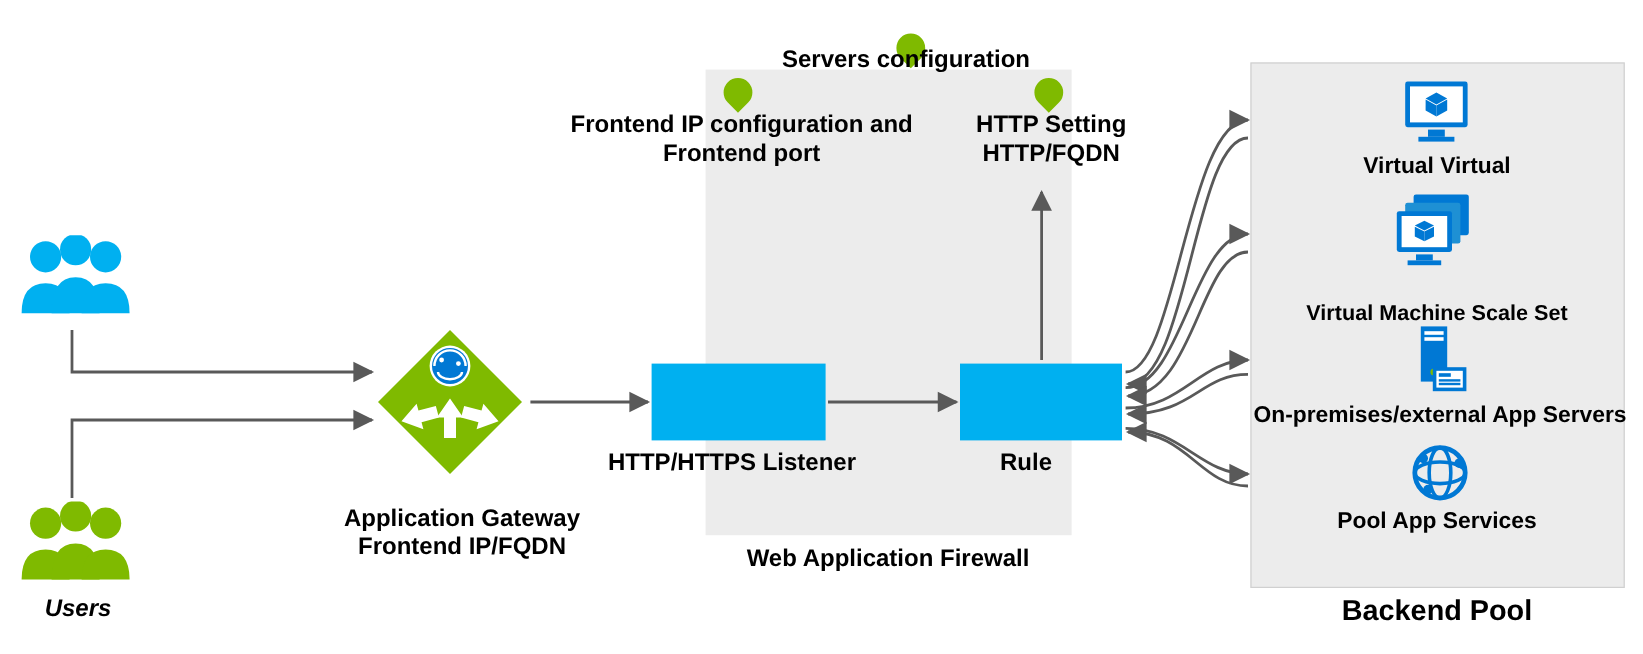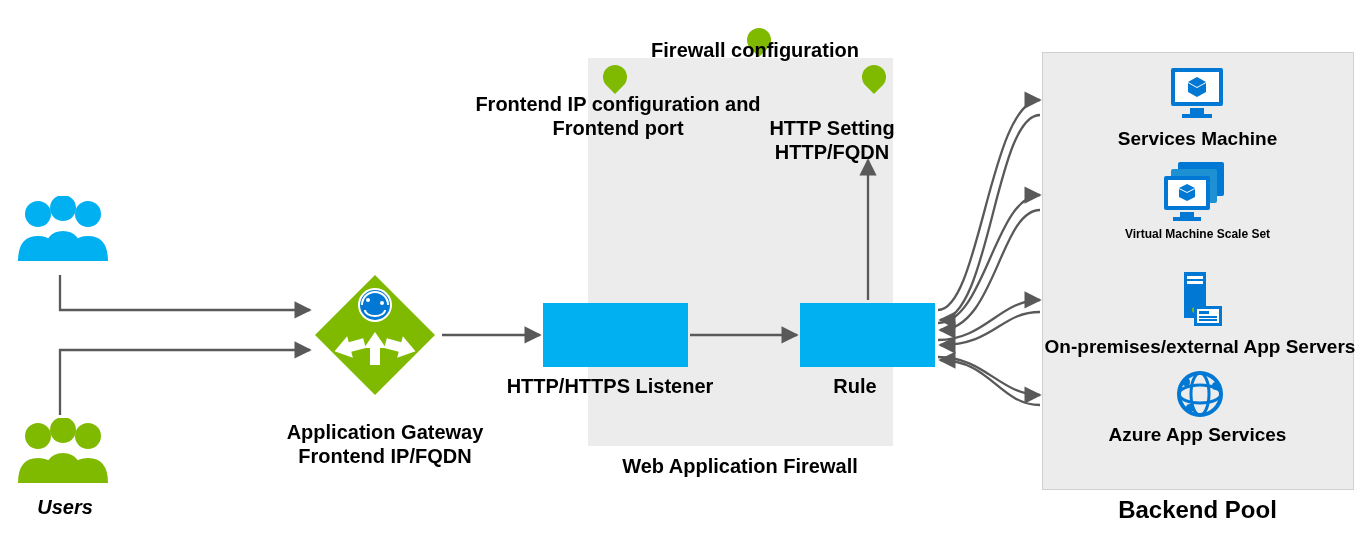--- a/index.html
+++ b/index.html
@@ -62,28 +62,28 @@
 </head>
 <body>
 
 <div class="waf-panel"></div>
 <div class="backend-panel"></div>
 
 <div class="green-leaf" style="left:747px; top:28px;"></div>
 <div class="green-leaf" style="left:603px; top:65px;"></div>
 <div class="green-leaf" style="left:862px; top:65px;"></div>
 
-<div class="label" style="left:630px; top:38px; width:250px;">Firewall configuration</div>
+<div class="label" style="left:630px; top:38px; width:250px;">Servers configuration</div>
 
 <div class="label" style="left:457px; top:92px; width:322px;">
   <span>Frontend IP configuration and</span><br>
   <span>Frontend port</span>
 </div>
 
-<div class="label" style="left:752px; top:92px; width:160px;margin-top:24px;">
+<div class="label" style="left:796px; top:92px; width:160px;">
   <span>HTTP Setting</span><br>
   <span>HTTP/FQDN</span>
 </div>
 
 <div class="blue-block" style="left:543px; top:303px; width:145px; height:64px;"></div>
 <div class="blue-block" style="left:800px; top:303px; width:135px; height:64px;"></div>
 
 <div class="label" style="left:480px; top:374px; width:260px;">HTTP/HTTPS Listener</div>
 <div class="label" style="left:800px; top:374px; width:110px;">Rule</div>
 
@@ -143,38 +143,38 @@
     <rect x="7" y="7" width="44" height="30" fill="#fff"></rect>
     <rect x="22" y="43" width="14" height="6" fill="#0078D4"></rect>
     <rect x="14" y="49" width="30" height="4" fill="#0078D4"></rect>
     <g fill="#0078D4">
         <polygon points="29,12 38,17 29,22 20,17"></polygon>
         <polygon points="20,18 29,23 29,32 20,27"></polygon>
         <polygon points="38,18 38,27 29,32 29,23"></polygon>
       </g>
   </svg>
 </div>
-<div class="label" style="left:1060px; top:128px; width:275px; font-size:19px;">Services Machine</div>
+<div class="label" style="left:1060px; top:128px; width:275px; font-size:19px;">Virtual Virtual</div>
 
 <div class="icon-box" style="left:1160px; top:160px;">
   <svg width="74" height="65" viewBox="0 0 74 65">
     <rect x="18" y="2" width="46" height="34" rx="2" fill="#0078D4"></rect>
     <rect x="11" y="9" width="46" height="34" rx="2" fill="#1E90D4"></rect>
     <rect x="4" y="16" width="46" height="34" rx="2" fill="#0078D4"></rect>
     <rect x="8" y="20" width="38" height="26" fill="#fff"></rect>
     <rect x="20" y="52" width="14" height="5" fill="#0078D4"></rect>
     <rect x="13" y="57" width="28" height="4" fill="#0078D4"></rect>
     <g fill="#0078D4">
         <polygon points="27,24 35,28 27,32 19,28"></polygon>
         <polygon points="19,29 27,33 27,41 19,37"></polygon>
         <polygon points="35,29 35,37 27,41 27,33"></polygon>
       </g>
   </svg>
 </div>
-<div class="label" style="left:1060px; top:227px; width:275px; font-size:12px;">Virtual Machine Scale Set</div>
+<div class="label" style="left:1060px; top:251px; width:275px; font-size:18px;">Virtual Machine Scale Set</div>
 
 <div class="icon-box" style="left:1174px; top:270px;">
   <svg width="50" height="58" viewBox="0 0 50 58">
     <rect x="10" y="2" width="22" height="46" fill="#0078D4"></rect>
     <rect x="13" y="6" width="16" height="3" fill="#fff"></rect>
     <rect x="13" y="11" width="16" height="3" fill="#fff"></rect>
     <circle cx="21" cy="40" r="3" fill="#7FBA00"></circle>
     <rect x="20" y="36" width="28" height="20" fill="#0078D4"></rect>
     <rect x="23" y="39" width="22" height="14" fill="#fff"></rect>
     <rect x="25" y="41" width="10" height="3" fill="#0078D4"></rect>
@@ -187,21 +187,21 @@
 <div class="icon-box" style="left:1176px; top:370px;">
   <svg width="48" height="48" viewBox="0 0 48 48">
     <circle cx="24" cy="24" r="21" fill="none" stroke="#0078D4" stroke-width="4"></circle>
     <ellipse cx="24" cy="24" rx="21" ry="9" fill="none" stroke="#0078D4" stroke-width="3"></ellipse>
     <ellipse cx="24" cy="24" rx="9" ry="21" fill="none" stroke="#0078D4" stroke-width="3"></ellipse>
     <circle cx="10" cy="12" r="4" fill="#0078D4"></circle>
     <circle cx="40" cy="16" r="4" fill="#0078D4"></circle>
     <circle cx="14" cy="38" r="4" fill="#0078D4"></circle>
   </svg>
 </div>
-<div class="label" style="left:1060px; top:424px; width:275px; font-size:19px;">Azure App Services</div>
+<div class="label" style="left:1060px; top:424px; width:275px; font-size:19px;">Pool App Services</div>
 
 <div class="label" style="left:1060px; top:496px; width:275px; font-size:24px; font-weight:700;">Backend Pool</div>
 
 <svg class="overlay">
   <defs>
     <marker id="ah" viewBox="0 0 12 12" refX="10" refY="6" markerWidth="9" markerHeight="9" orient="auto">
       <path d="M1 1 L11 6 L1 11 Z" fill="#595959"></path>
     </marker>
   </defs>
   <g stroke="#595959" stroke-width="2.3" fill="none">

